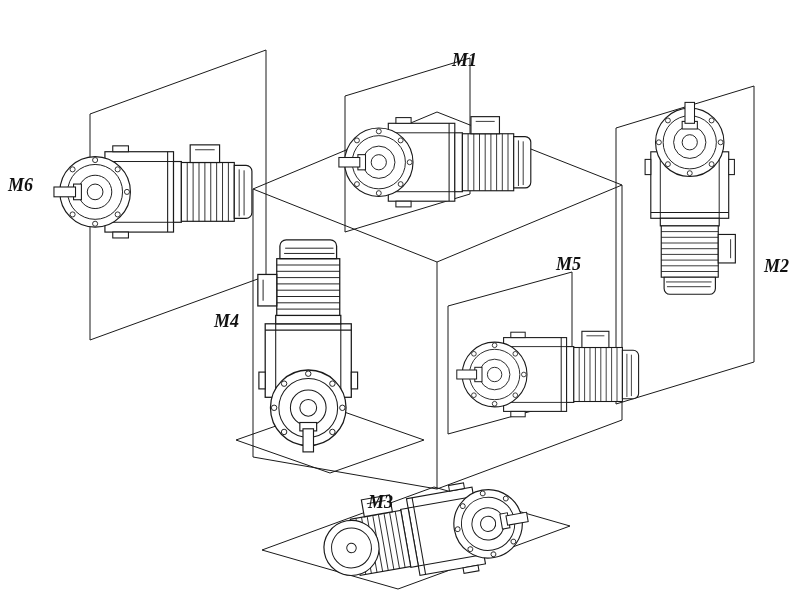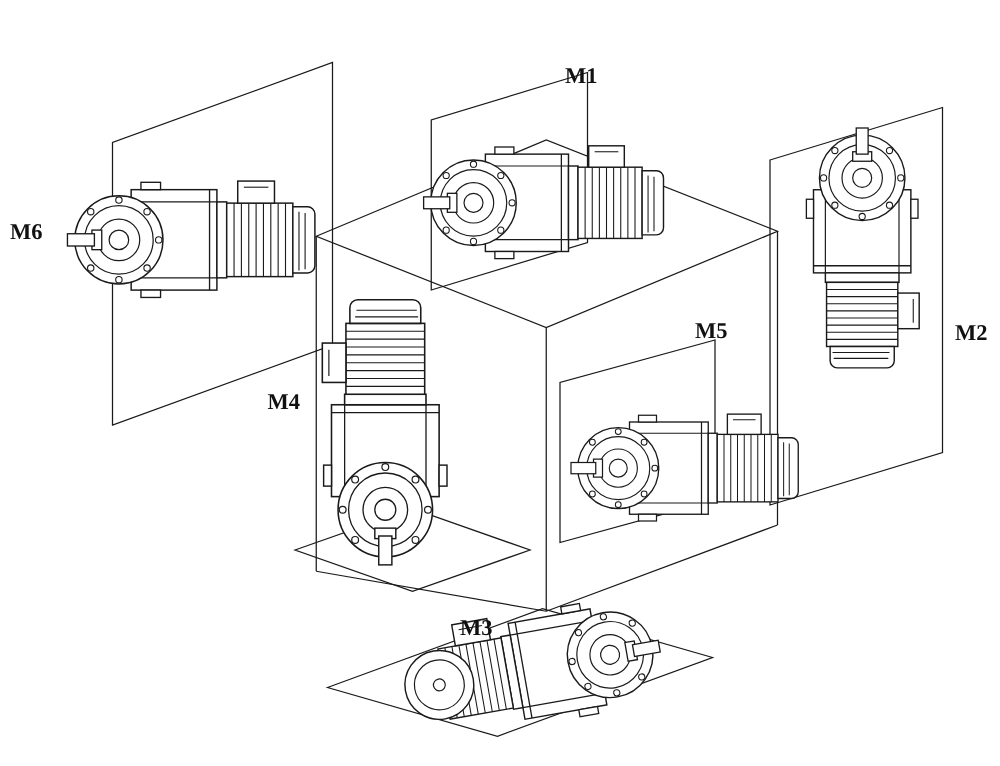--- a/index.html
+++ b/index.html
@@ -3,20 +3,21 @@
 <meta charset="utf-8">
 <title>Gearmotor mounting positions</title>
 <style>
   html,body{margin:0;padding:0;background:#ffffff;}
   .stage{
     position:relative;
     width:800px;height:613px;
     background:#ffffff;
     overflow:hidden;
     font-family:"Liberation Serif", serif;
+    font-style:italic;
   }
   svg{display:block;}
   .lbl{
     font-family:"Liberation Serif", serif;
     font-weight:bold;
     font-size:18px;
     fill:#111111;
   }
 </style>
 </head>

